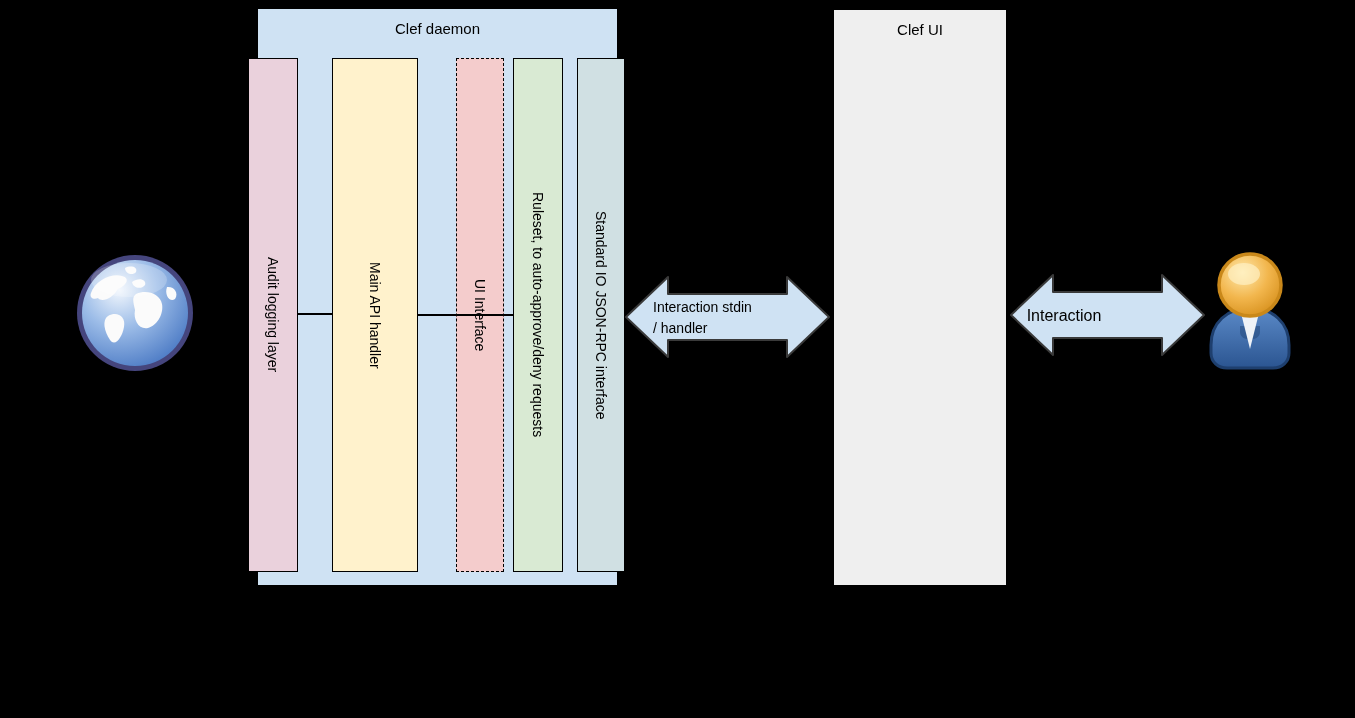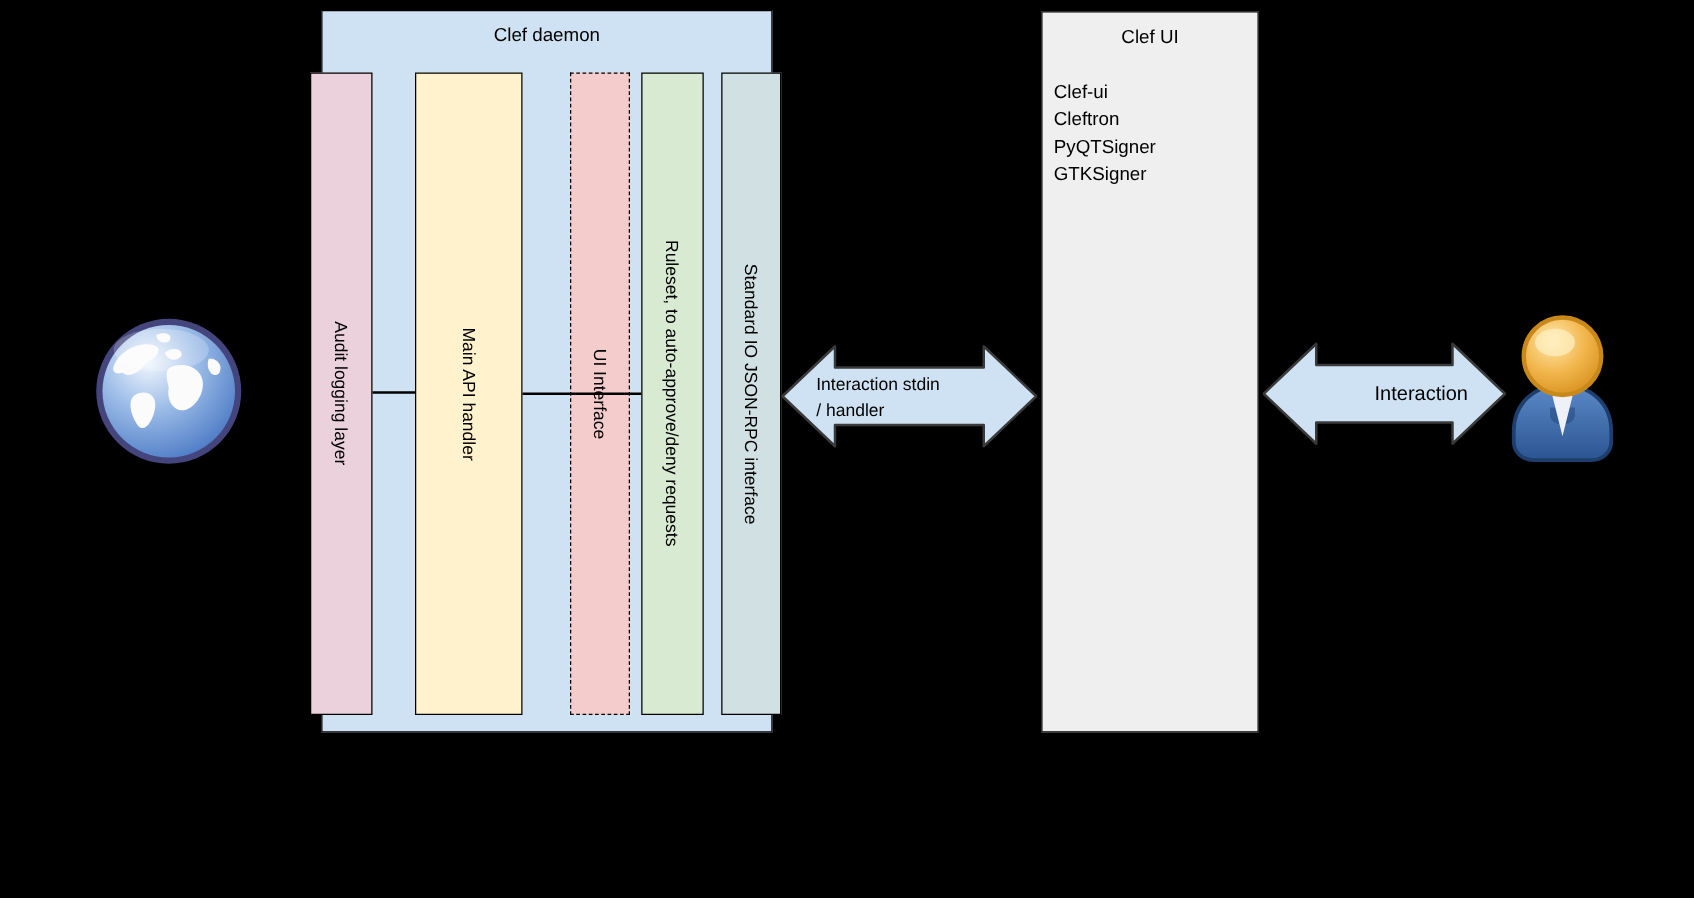--- a/index.html
+++ b/index.html
@@ -31,21 +31,21 @@
 
   
   .someui-box{left:833px;top:9px;width:174px;height:577px;background:#efefef;border:1.5px solid #000;box-sizing:border-box;}
   .someui-title{left:833px;top:21px;width:174px;text-align:center;font-size:15px;}
   .someui-list{left:843px;top:63px;font-size:15px;line-height:22px;}
   .someui-list div{white-space:nowrap;}
 
   
   .arrow-svg{display:block;}
   .arrow1-label{left:653px;top:297px;font-size:14px;line-height:21px;}
-  .arrow2-label{left:1087px;top:307px;width:100px;text-align:center;font-size:16px;}
+  .arrow2-label{left:1014px;top:307px;width:100px;text-align:center;font-size:16px;}
 
   .icon-globe{left:75px;top:253px;}
   .icon-person{left:1200px;top:252px;z-index:5;}
 </style>
 </head>
 <body>
 
 <div class="canvas">
 
   <div class="abs daemon-box"></div>
@@ -97,26 +97,20 @@
       <polygon points="1,42 43,2 43,19 162,19 162,2 204,42 162,82 162,65 43,65 43,82" fill="#cfe2f3" stroke="#3a3a3a" stroke-width="2" stroke-linejoin="round"></polygon>
     </svg>
   </div>
   <div class="abs arrow1-label">
     <div>Interaction stdin</div>
     <div>/ handler</div>
   </div>
 
   <div class="abs someui-box"></div>
   <div class="abs someui-title">Clef UI</div>
-  <div class="abs someui-list">
-    <div>Clef-ui</div>
-    <div>Cleftron</div>
-    <div>PyQTSigner</div>
-    <div>GTKSigner</div>
-  </div>
 
   <div class="abs" style="left:1010px;top:273px;">
     <svg class="arrow-svg" width="195" height="84" viewBox="0 0 195 84">
       <polygon points="1,42 43,2 43,19 152,19 152,2 194,42 152,82 152,65 43,65 43,82" fill="#cfe2f3" stroke="#3a3a3a" stroke-width="2" stroke-linejoin="round"></polygon>
     </svg>
   </div>
   <div class="abs arrow2-label">Interaction</div>
 
   <div class="abs icon-person">
     <svg width="100" height="118" viewBox="0 0 100 118">

